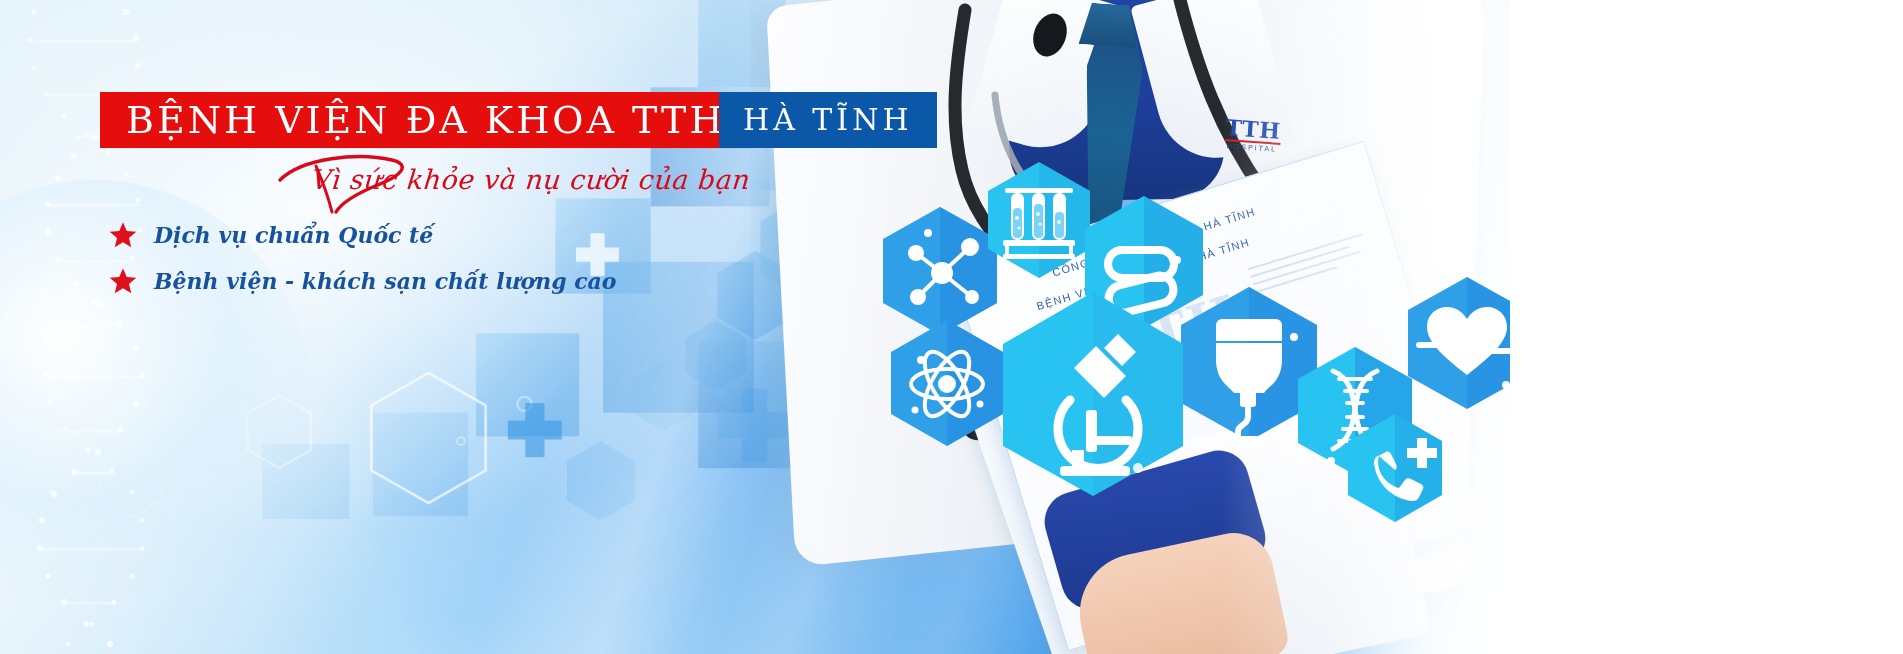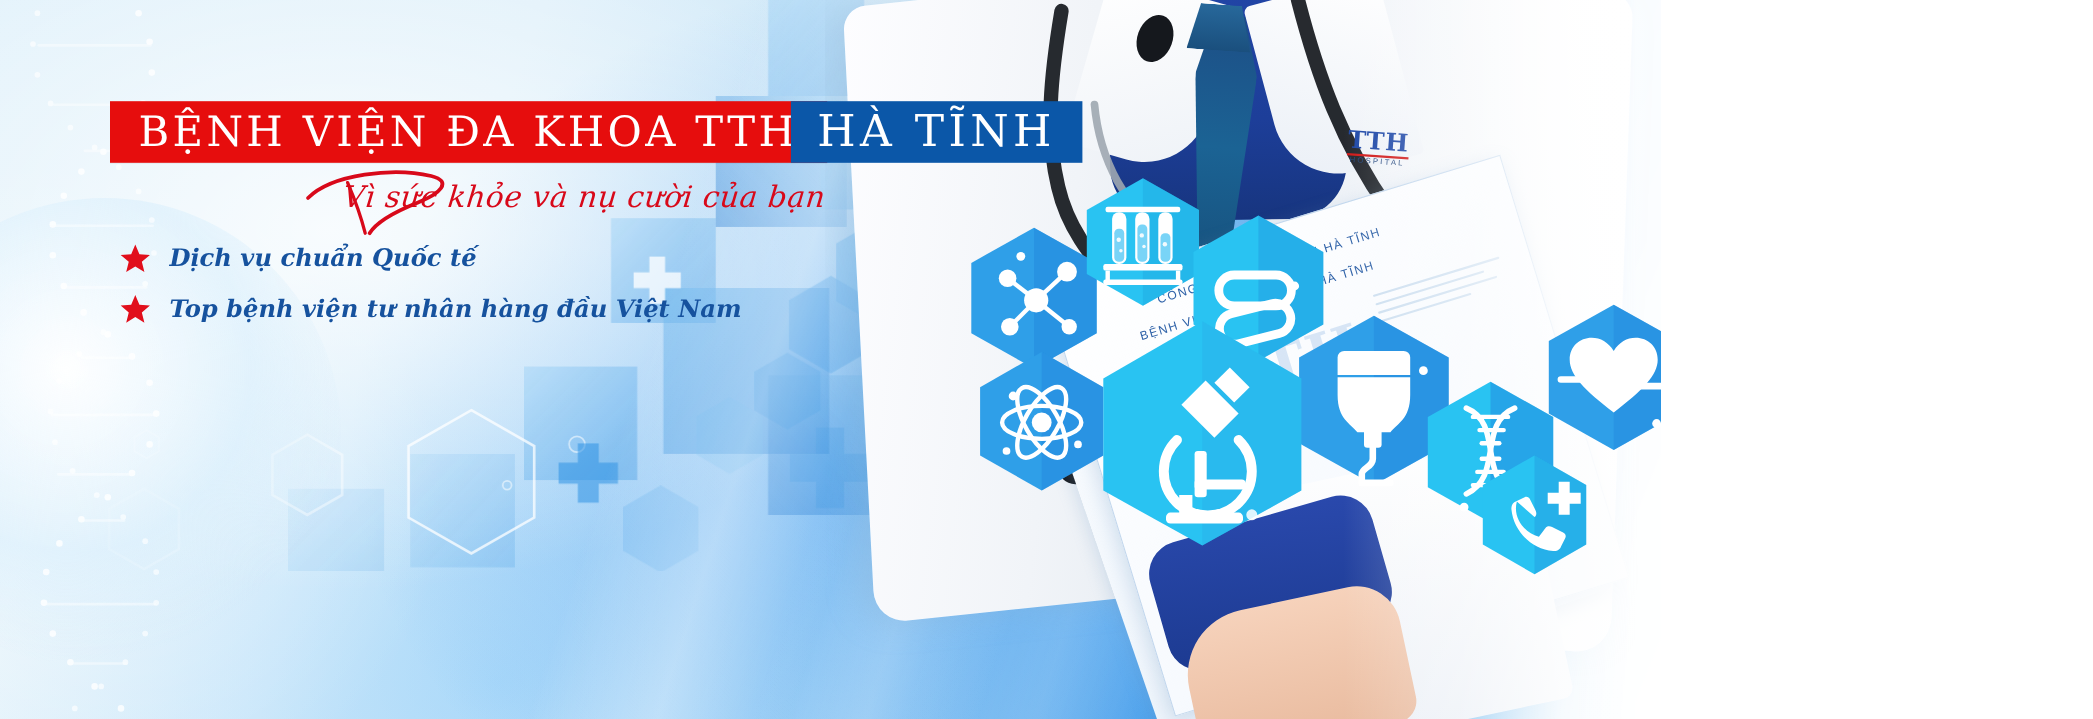--- a/index.html
+++ b/index.html
@@ -48,21 +48,21 @@
     font-family:"DejaVu Serif","Liberation Serif",serif;
     color:#fff;font-size:38px;letter-spacing:3px;line-height:1;font-weight:400;
     white-space:nowrap;
   }
   .provincebar{
     position:absolute;left:719px;top:92px;height:56px;background:#0b57a8;
     display:flex;align-items:center;justify-content:center;padding:0 24px;
   }
   .provincebar span{
     font-family:"DejaVu Serif","Liberation Serif",serif;
-    color:#fff;font-size:40px;letter-spacing:4px;line-height:1;white-space:nowrap;
+    color:#fff;font-size:30px;letter-spacing:4px;line-height:1;white-space:nowrap;
   }
 
   
   .tagline{
     position:absolute;left:272px;top:162px;width:640px;height:46px;
   }
   .tagline .txt{
     position:absolute;left:40px;top:2px;
     font-family:"DejaVu Serif","Liberation Serif",serif;
     font-style:italic;color:#d8091a;font-size:27px;letter-spacing:.5px;white-space:nowrap;
@@ -497,17 +497,17 @@
     <div class="bullet">
       <svg class="star" viewBox="0 0 24 24">
         <polygon points="12,1 15.2,8.6 23.4,9.2 17.1,14.6 19.1,22.6 12,18.2 4.9,22.6 6.9,14.6 0.6,9.2 8.8,8.6" fill="#e10f1c"></polygon>
       </svg>
       <span class="blabel">Dịch vụ chuẩn Quốc tế</span>
     </div>
     <div class="bullet">
       <svg class="star" viewBox="0 0 24 24">
         <polygon points="12,1 15.2,8.6 23.4,9.2 17.1,14.6 19.1,22.6 12,18.2 4.9,22.6 6.9,14.6 0.6,9.2 8.8,8.6" fill="#e10f1c"></polygon>
       </svg>
-      <span class="blabel">Top bệnh viện tư nhân hàng đầu Việt Nam</span>
+      <span class="blabel">Bệnh viện - khách sạn chất lượng cao</span>
     </div>
   </div>
 
 </div>
 
 </body></html>

